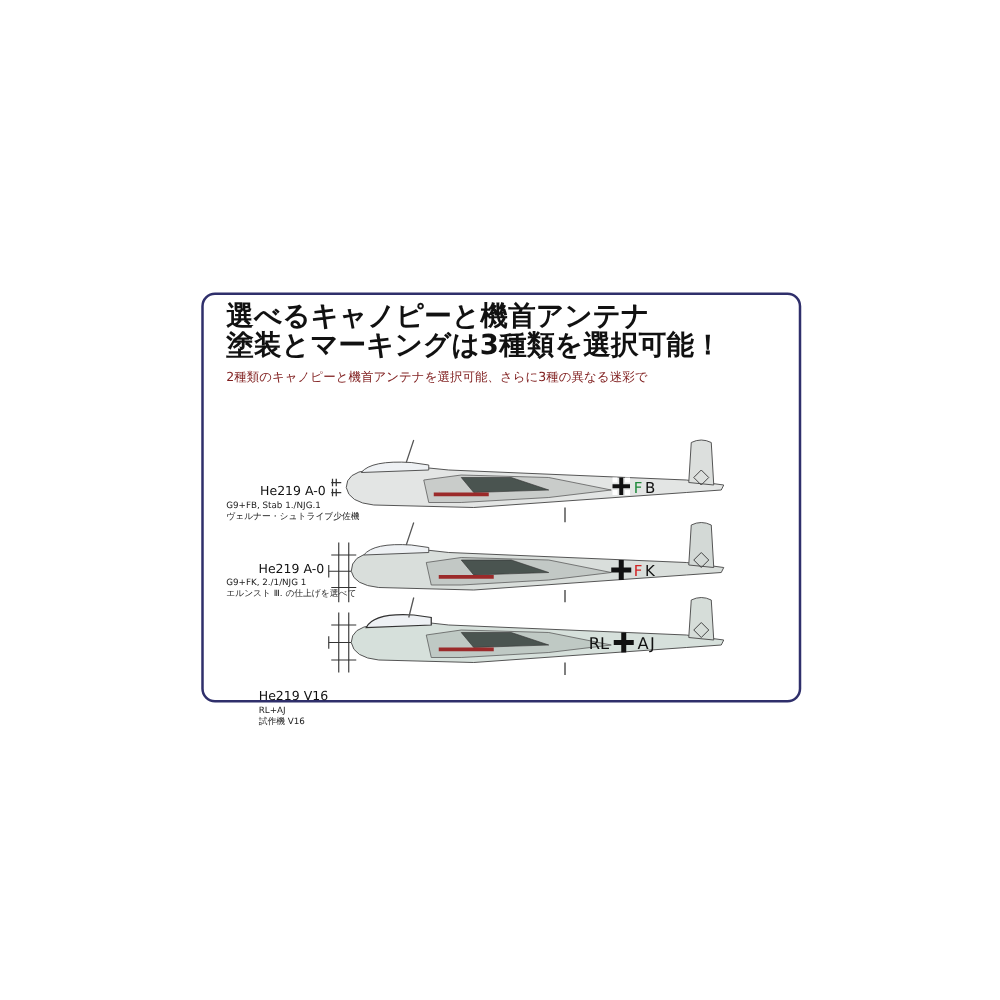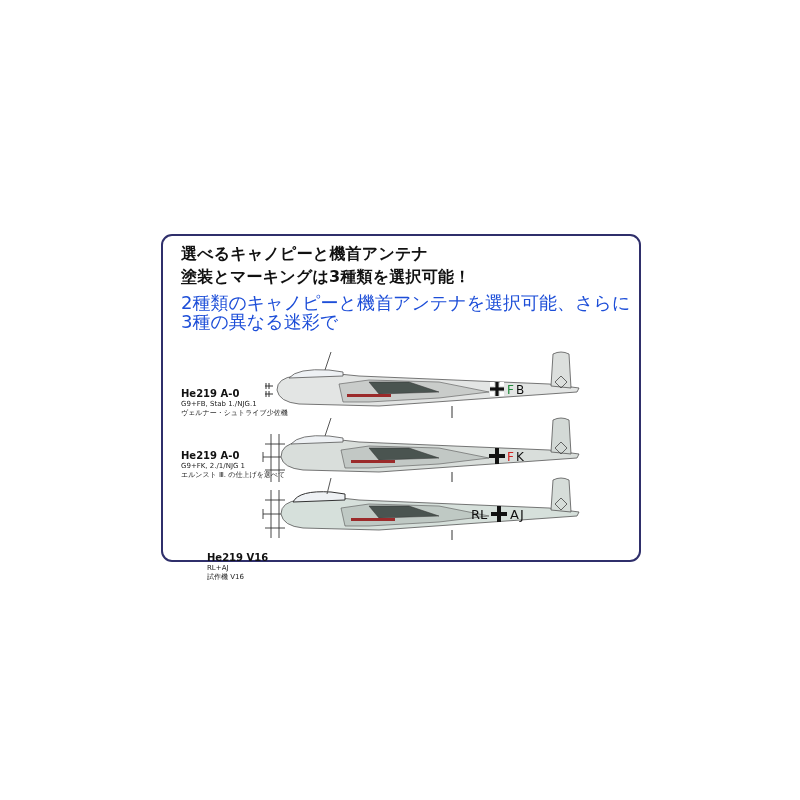--- a/index.html
+++ b/index.html
@@ -1,26 +1,26 @@
 <!DOCTYPE html>
 <html><head>
 <meta charset="utf-8">
 <style>
   html, body { margin:0; padding:0; background:#ffffff; }
   body { width:800px; height:800px; position:relative; overflow:hidden;
          font-family:"DejaVu Sans", "Liberation Sans", sans-serif; color:#1a1a1a; }
   .frame { position:absolute; left:161px; top:234px; width:476px; height:324px;
            border:2px solid #2f2f6b; border-radius:11px; background:#fff; }
-  .headline { position:absolute; left:18px; top:6px; font-weight:bold; font-size:16px;
+  .headline { position:absolute; left:18px; top:6px; font-weight:bold; font-size:22px;
               line-height:23px; color:#111; letter-spacing:0.2px; }
-  .body-text { position:absolute; left:18px; top:58px; width:452px; font-size:18px;
-               line-height:18.5px; color:#1d4ed8; }
+  .body-text { position:absolute; left:18px; top:58px; width:452px; font-size:10px;
+               line-height:18.5px; color:#7f1d1d; }
   .plane-row { position:absolute; left:0; width:476px; height:70px; }
   .label { position:absolute; left:18px; font-size:7px; line-height:9px; color:#222; }
-  .label .model { font-weight:bold; font-size:10px; line-height:12px; color:#111; }
+  .label .model { font-weight:normal; font-size:10px; line-height:12px; color:#111;text-align:center; }
   .plane { position:absolute; left:96px; top:0; width:340px; height:70px; }
 </style>
 </head>
 <body>
 
 <div class="frame">
   <div class="headline">
     <div>選べるキャノピーと機首アンテナ</div>
     <div>塗装とマーキングは3種類を選択可能！</div>
   </div>

